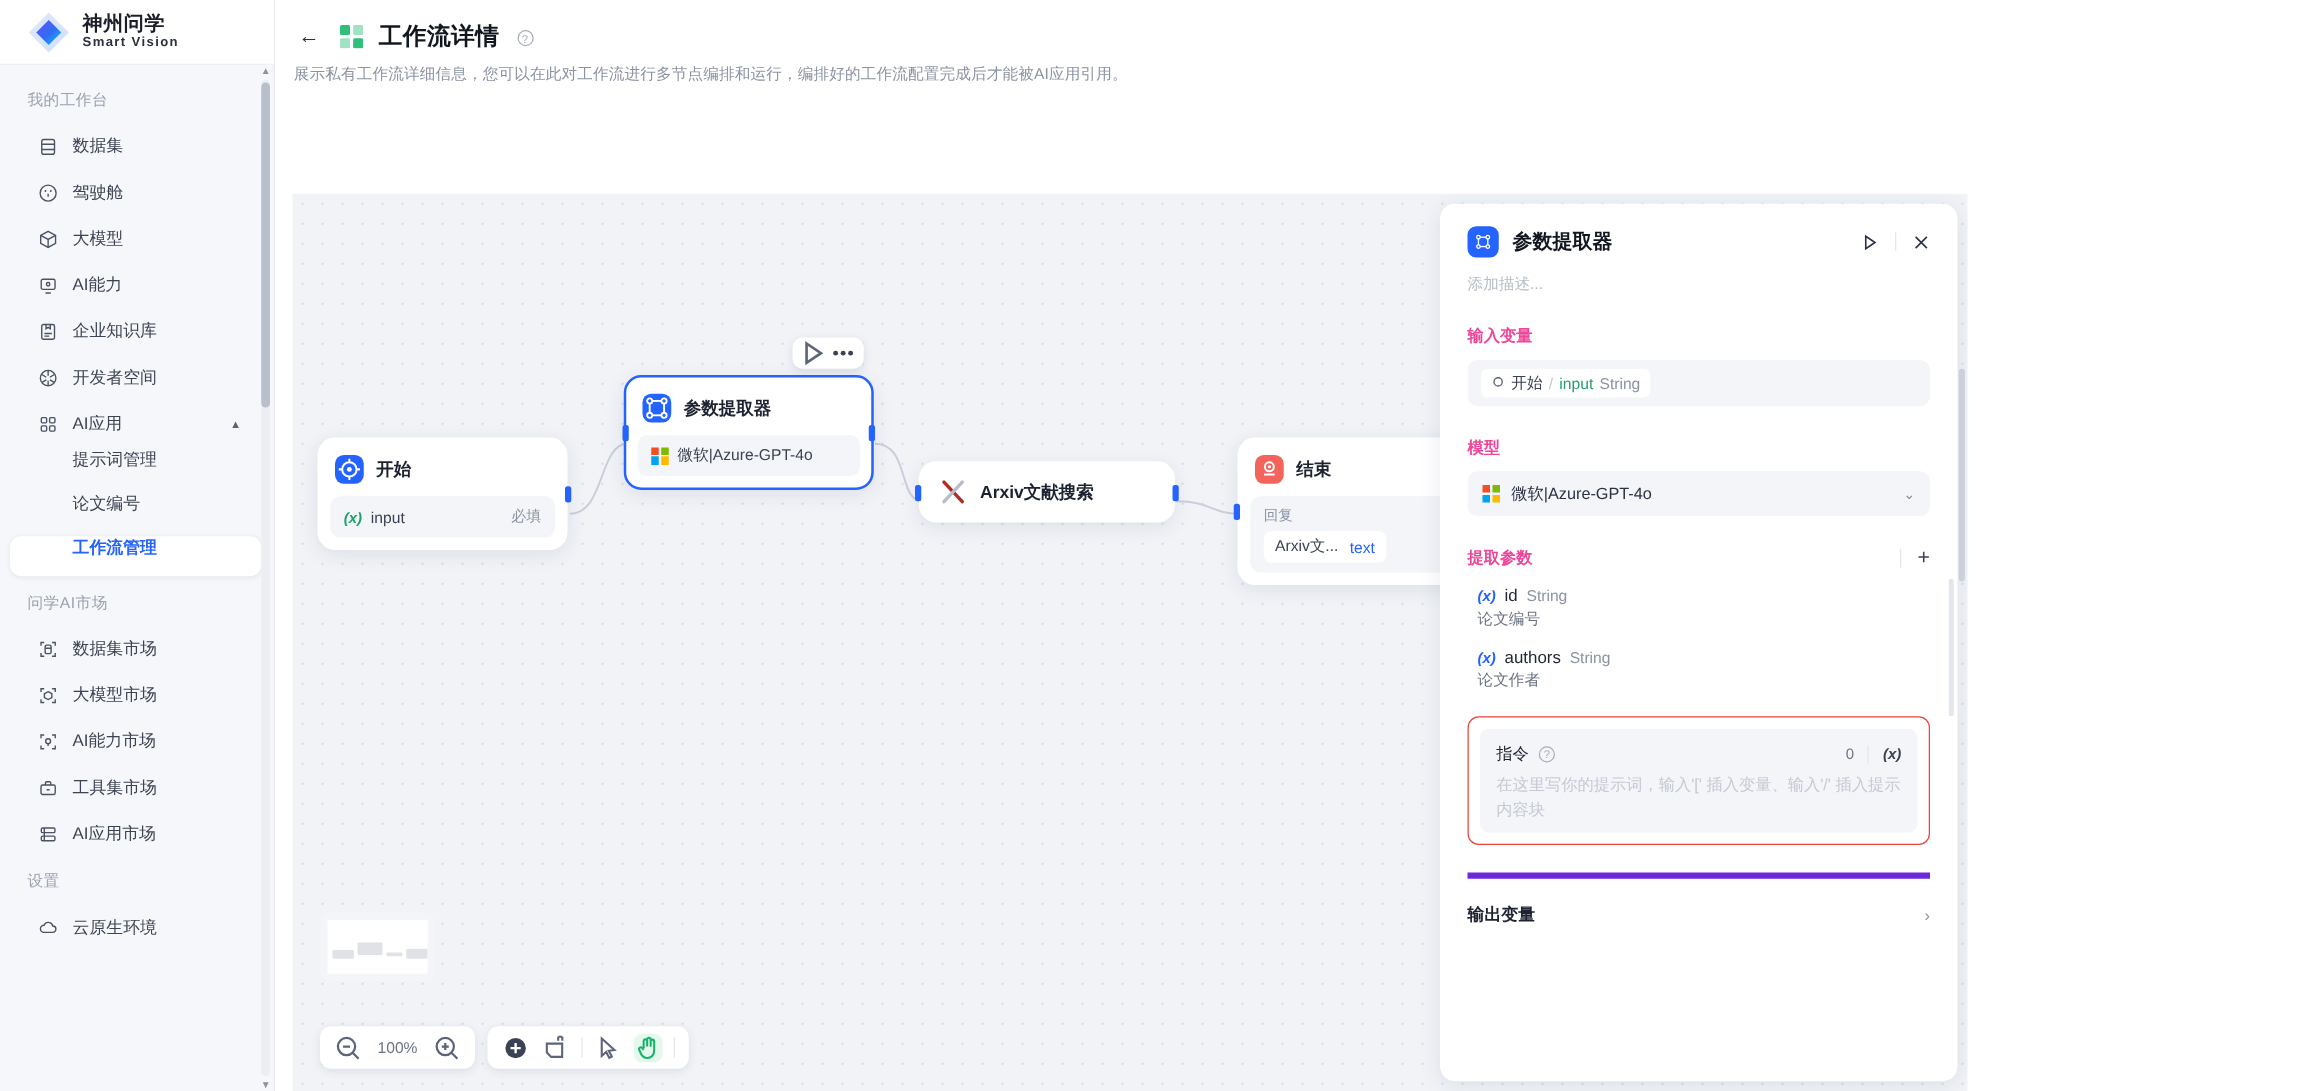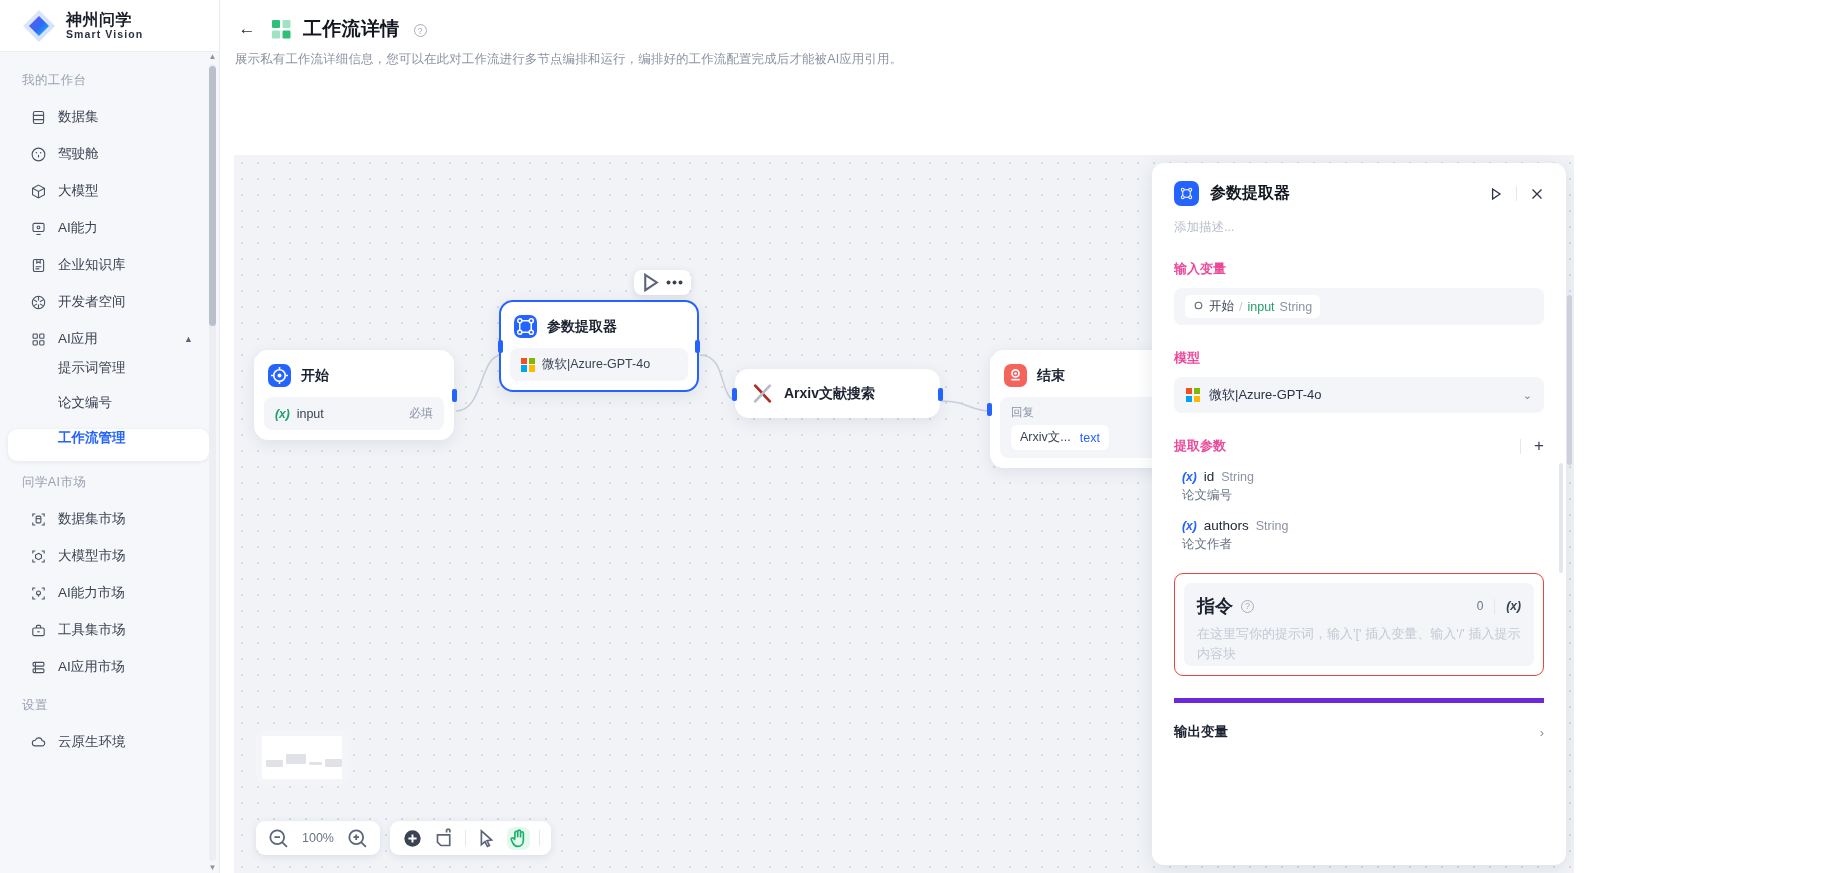--- a/index.html
+++ b/index.html
@@ -200,21 +200,21 @@
   .param-item { margin-top: 14px; }
   .param-row { display: flex; align-items: center; gap: 7px; padding-left: 8px;}
   .param-x { color: #2563ff; font-size: 12px; font-style: italic; font-weight: 700; }
   .param-name { font-size: 13.5px; color: #222936; }
   .param-type { font-size: 12.5px; color: #8b93a3; }
   .param-desc { font-size: 12.5px; color: #6b7384; padding-left: 8px; margin-top: 3px; }
 
   .instr-outer { margin-top: 20px; border: 1.5px solid #e8463a; border-radius: 9px; padding: 9px; }
   .instr-inner { background: #f3f5f9; border-radius: 7px; padding: 11px 13px; height: 83px; }
   .instr-head { display: flex; align-items: center; gap: 6px; }
-  .instr-title { font-size: 18px; font-weight: 700; color: #1c2230; }
+  .instr-title { font-size: 13px; font-weight: 400; color: #1c2230; }
   .instr-right { margin-left: auto; display: flex; align-items: center; gap: 11px; }
   .instr-count { font-size: 12px; color: #6b7384; }
   .instr-x { color: #3a4253; font-size: 12px; font-style: italic; font-weight: 700; }
   .instr-ph { font-size: 13px; color: #c4c9d3; line-height: 20px; margin-top: 6px; }
 
   .out-row {
     margin-top: 22px; border-top: 5px solid #6d28d9; padding-top: 20px;
     display: flex; align-items: center; cursor: pointer;
   }
   .out-row .lbl { font-size: 13.5px; font-weight: 700; color: #1c2230; }

